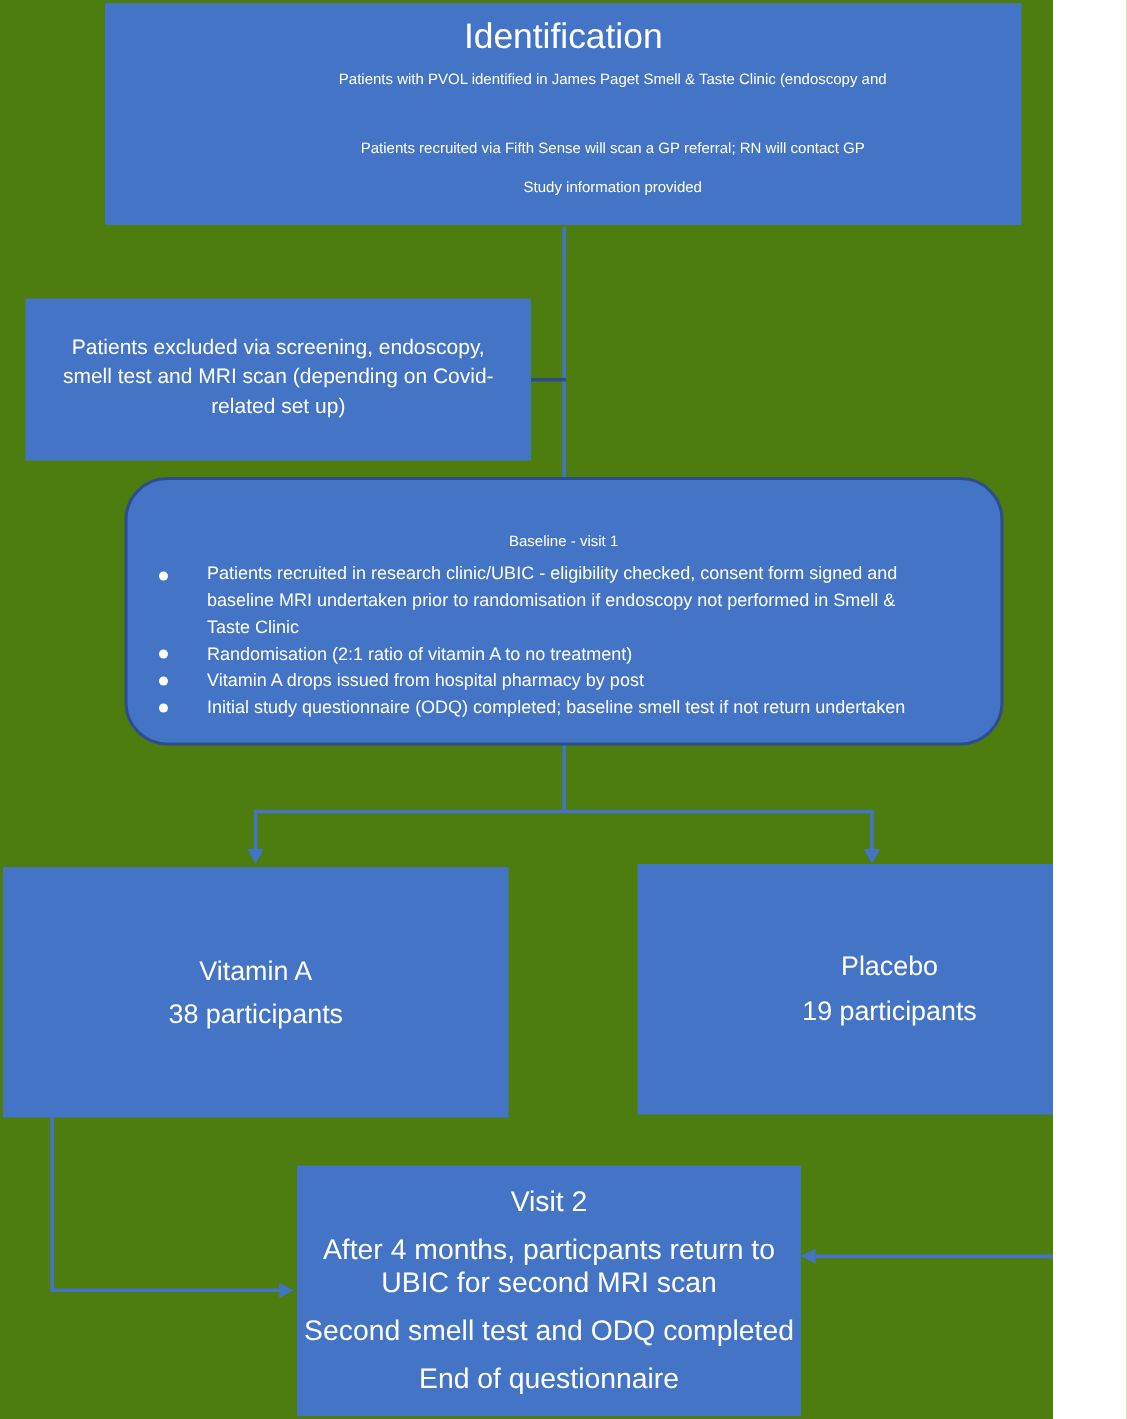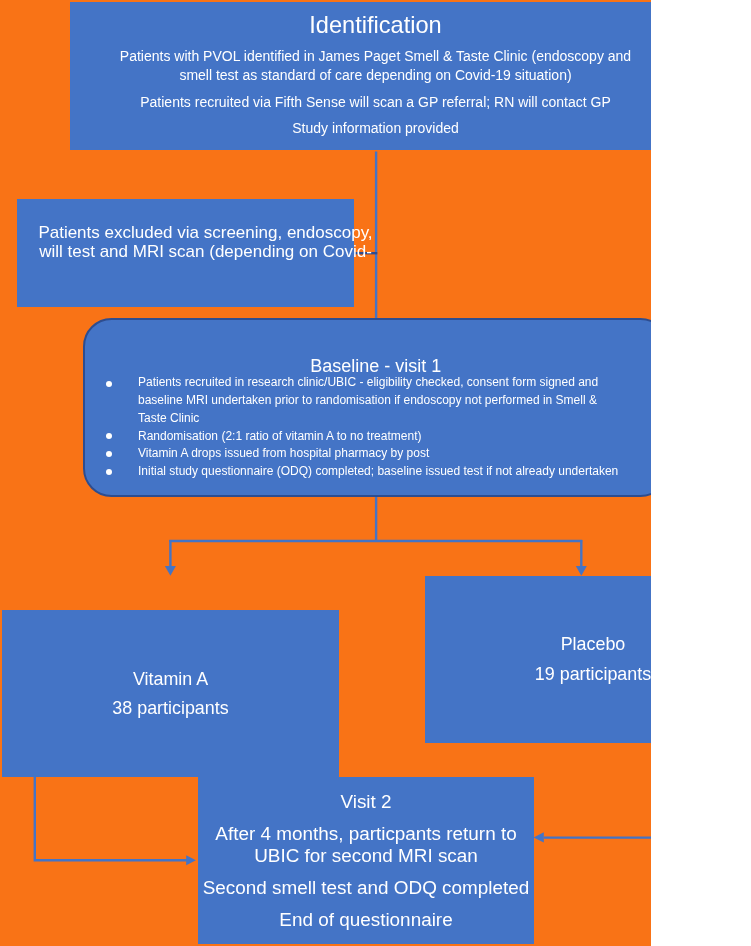--- a/index.html
+++ b/index.html
@@ -9,24 +9,24 @@
     background: #ffffff;
   }
   body {
     width: 751px;
     height: 946px;
     font-family: "Liberation Sans", sans-serif;
     -webkit-font-smoothing: antialiased;
   }
   #stage {
     position: relative;
-    width: 651px;
+    width: 702px;
     height: 946px;
     overflow: hidden;
-    background: #f97316;
+    background: #4d7c0f;
   }
   .connectors {
     position: absolute;
     left: 0; top: 0;
     width: 751px; height: 946px;
   }
   .box {
     position: absolute;
     background: #4474C6;
     color: #ffffff;
@@ -36,54 +36,54 @@
     position: absolute;
     left: 0;
     width: 100%;
     text-align: center;
     white-space: nowrap;
   }
 
   
   #box-identification { left: 70px; top: 2px; width: 611px; height: 148px; }
   #box-identification .heading { font-size: 23.6px; line-height: 1; }
-  #box-identification .para    { font-size: 14px; line-height: 1; }
+  #box-identification .para    { font-size: 10px; line-height: 1; margin-left: 33px; }
 
   
   #box-excluded { left: 17px; top: 199px; width: 337px; height: 108px; }
-  #box-excluded .para { font-size: 17px; line-height: 1; padding-left: 20px; }
+  #box-excluded .para { font-size: 14px; line-height: 1; }
 
   
   #box-baseline {
     left: 83px; top: 318.3px; width: 585.5px; height: 178.5px;
     border-radius: 28.5px;
     border: 2px solid #2E4D8F;
   }
-  #box-baseline .heading { font-size: 18px; line-height: 1; }
+  #box-baseline .heading { font-size: 10px; line-height: 1; }
   #box-baseline .bullets {
     position: absolute;
     left: 0; top: 0; width: 100%;
   }
   #box-baseline .bline {
     position: absolute;
     font-size: 12px;
     line-height: 1;
     white-space: nowrap;
     left: 53px;
   }
   #box-baseline .dot {
     position: absolute;
     left: 21px;
     width: 6px; height: 6px;
     border-radius: 50%;
     background: #ffffff;
   }
 
   
-  #box-vitamin { left: 2px; top: 578px; width: 337px; height: 167px; margin-top: 32px; }
+  #box-vitamin { left: 2px; top: 578px; width: 337px; height: 167px; }
   #box-placebo { left: 413px; top: 576px; width: 336px; height: 167px; margin-left: 12px; }
   .arm-line { font-size: 17.9px; line-height: 1; }
 
   
   #box-visit2 { left: 198px; top: 777px; width: 336px; height: 167px; }
   #box-visit2 .vline { font-size: 18.9px; line-height: 1; }
 </style>
 </head>
 <body>
 
@@ -102,43 +102,43 @@
     <path d="M353 253.2 L377.3 253.2" stroke="#2E4B8F" stroke-width="2.4" fill="none"></path>
     <polygon points="164.9,566 175.9,566 170.4,575.8" fill="#4474C6"></polygon>
     <polygon points="575.8,566 586.8,566 581.3,575.8" fill="#4474C6"></polygon>
     <polygon points="186.2,855.2 186.2,865.3 195.9,860.2" fill="#4474C6"></polygon>
     <polygon points="543.8,832.3 543.8,842.5 533.6,837.4" fill="#4474C6"></polygon>
   </svg>
 
   <div class="box" id="box-identification">
     <div class="tline heading" style="top:12px">Identification</div>
     <div class="tline para" style="top:47px">Patients with PVOL identified in James Paget Smell &amp; Taste Clinic (endoscopy and</div>
-    <div class="tline para" style="top:66.4px">smell test as standard of care depending on Covid-19 situation)</div>
     <div class="tline para" style="top:92.6px">Patients recruited via Fifth Sense will scan a GP referral; RN will contact GP</div>
     <div class="tline para" style="top:118.9px">Study information provided</div>
   </div>
 
   <div class="box" id="box-excluded">
     <div class="tline para" style="top:25px">Patients excluded via screening, endoscopy,</div>
-    <div class="tline para" style="top:44.4px">will test and MRI scan (depending on Covid-</div>
+    <div class="tline para" style="top:44.4px">smell test and MRI scan (depending on Covid-</div>
+    <div class="tline para" style="top:63.6px">related set up)</div>
   </div>
 
   <div class="box" id="box-baseline">
     <div class="tline heading" style="top:37px">Baseline - visit 1</div>
     <div class="bullets">
       <span class="dot" style="top:60.8px"></span>
       <div class="bline" style="top:56.2px">Patients recruited in research clinic/UBIC  - eligibility checked, consent form signed and</div>
       <div class="bline" style="top:73.9px">baseline MRI undertaken prior to randomisation if endoscopy not performed in Smell &amp;</div>
       <div class="bline" style="top:91.6px">Taste Clinic</div>
       <span class="dot" style="top:112.9px"></span>
       <div class="bline" style="top:109.3px">Randomisation (2:1 ratio of vitamin A to no treatment)</div>
       <span class="dot" style="top:130.6px"></span>
       <div class="bline" style="top:127px">Vitamin A drops issued from hospital pharmacy by post</div>
       <span class="dot" style="top:148.3px"></span>
-      <div class="bline" style="top:144.7px">Initial study questionnaire (ODQ) completed; baseline issued test if not already undertaken</div>
+      <div class="bline" style="top:144.7px">Initial study questionnaire (ODQ) completed; baseline smell test if not return undertaken</div>
     </div>
   </div>
 
   <div class="box" id="box-vitamin">
     <div class="tline arm-line" style="top:60.5px">Vitamin A</div>
     <div class="tline arm-line" style="top:89.5px">38 participants</div>
   </div>
 
   <div class="box" id="box-placebo">
     <div class="tline arm-line" style="top:60px">Placebo</div>

